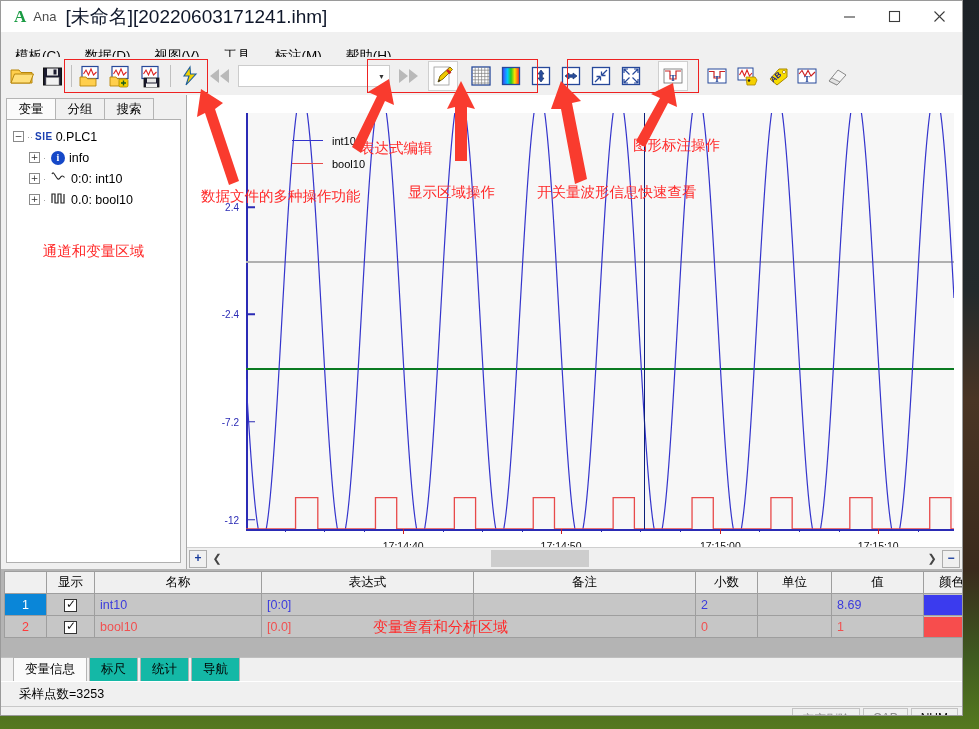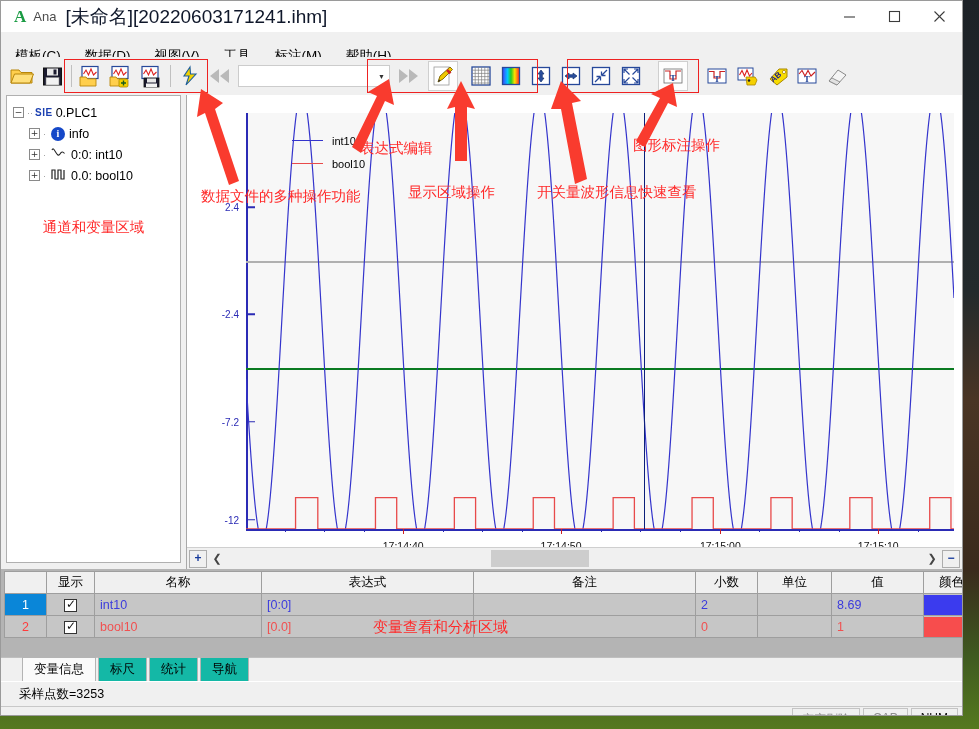--- a/index.html
+++ b/index.html
@@ -154,21 +154,21 @@
   }
   .c-blue { color: #3b3bdd; }
   .c-red { color: #f05050; }
   .sw { height: 20px; display: block; }
   #tbl-note {
     position: absolute; color: #ff2a2a; font-size: 15px; pointer-events: none;
   }
   
   #btabs {
     height: 24px; background: #f0f0f0; display: flex; align-items: flex-end;
-    padding-left: 21px; border-top: 1px solid #bfbfbf;
+    padding-left: 12px; border-top: 1px solid #bfbfbf;
   }
   .btab {
     padding: 3px 11px; font-size: 12.5px; border: 1px solid #b4b4b4;
     border-bottom: none; background: #14b8a6; margin-right: 2px;
   }
   .btab.active { background: #fafafa; }
   #infobar {
     height: 25px; background: #f0f0f0; font-size: 12.5px;
     display: flex; align-items: center; padding-left: 18px; color: #000;
     border-top: 1px solid #fff;
@@ -412,20 +412,25 @@
     </div>
 
     <div class="annbox" style="left:63px; top:2px; width:144px; height:34px;"></div>
     <div class="annbox" style="left:366px; top:2px; width:171px; height:34px;"></div>
     <div class="annbox" style="left:566px; top:2px; width:132px; height:34px;"></div>
   </div>
 
   <div id="main">
 
     <div id="left">
+      <div id="lefttabs">
+        <div class="ltab active">变量</div>
+        <div class="ltab">分组</div>
+        <div class="ltab">搜索</div>
+      </div>
       <div id="tree">
         <div class="tnode">
           <span class="expander">−</span>
           <span class="dots">··</span>
           <span class="sie">SIE</span>
           <span>0.PLC1</span>
         </div>
         <div class="tnode lvl2">
           <span class="expander">+</span>
           <span class="dots">·</span>

